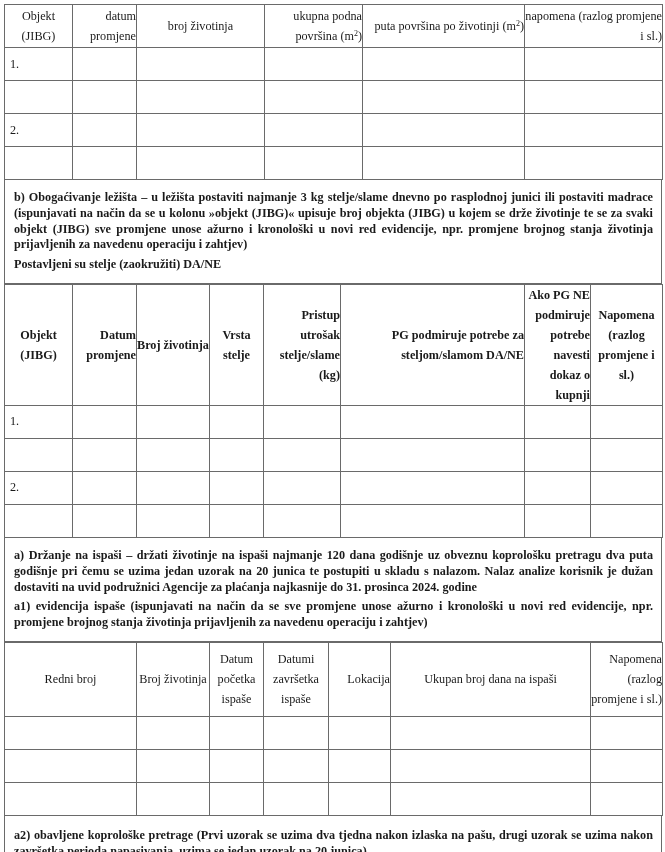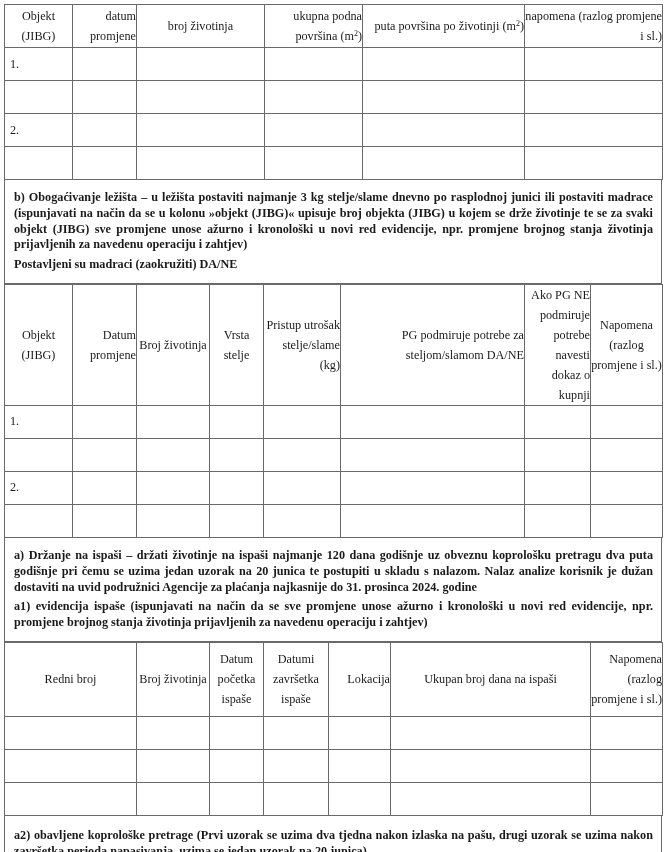--- a/index.html
+++ b/index.html
@@ -12,21 +12,21 @@
   .bl { border-left: 1.5px solid #111; text-align: right; }
   .bt { border-top: 1.5px solid #111; }
   td.num { padding-left: 5px; text-align: left; }
   .para { border: 1px solid #6a6a6a; border-top: none; padding: 6px 4px 6px 5px;
           text-align: justify; line-height: 15.8px; }
   .para p { margin: 4px; font-weight: bold; }
   .it { font-style: italic; }
   sup { font-size: 8px; vertical-align: top; position: relative; top: -2px; }
   .t1 th { height: 42px; }
   .t1 td { height: 32px; }
-  .t2 th { height: 120px; }
+  .t2 th { height: 120px; font-weight: bold; }
   .t2 td { height: 32px; }
   .t3 th { height: 73px; }
   .t3 td { height: 32px; }
 </style>
 </head>
 <body>
 
 <div class="page">
 
   <table class="t1">
@@ -77,21 +77,21 @@
       <td></td>
       <td class="bl"></td>
       <td class="bl"></td>
       <td class="bl"></td>
     </tr>
   </tbody>
     </table>
 
   <div class="para">
     <p>b) Obogaćivanje ležišta – u ležišta postaviti najmanje 3 kg stelje/slame dnevno po rasplodnoj junici ili postaviti madrace (ispunjavati na način da se u kolonu »objekt (JIBG)« upisuje broj objekta (JIBG) u kojem se drže životinje te se za svaki objekt (JIBG) sve promjene unose ažurno i kronološki u novi red evidencije, npr. promjene brojnog stanja životinja prijavljenih za navedenu operaciju i zahtjev)</p>
-    <p>Postavljeni su madraci (zaokružiti) DA/NE</p>
+    <p>Postavljeni su stelje (zaokružiti) DA/NE</p>
   </div>
 
   <table class="t2">
     <colgroup>
       <col style="width:68px">
         <col style="width:64px">
         <col style="width:73px">
         <col style="width:54px">
       <col style="width:77px">
         <col style="width:184px">

